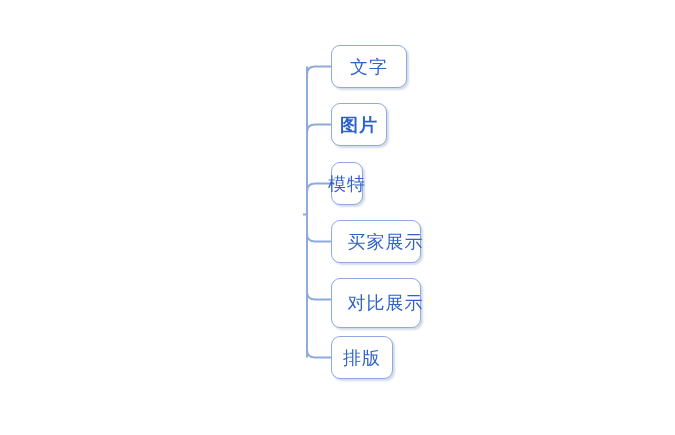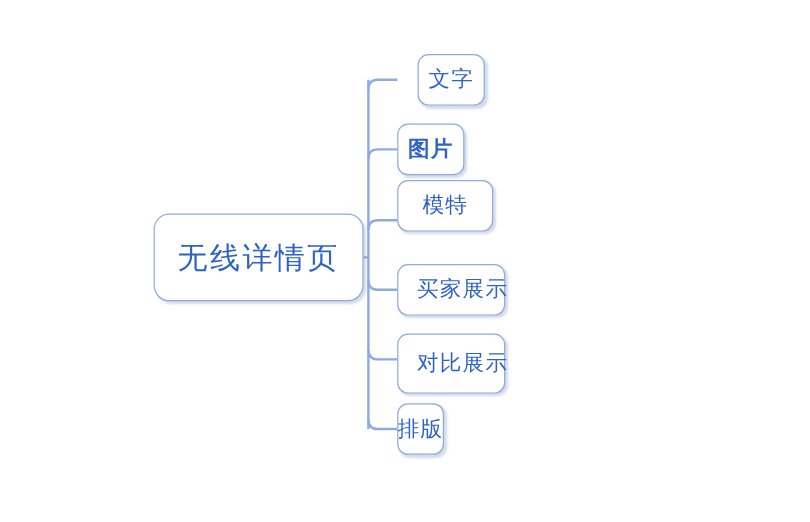--- a/index.html
+++ b/index.html
@@ -90,38 +90,35 @@
         <path d="M 307 66.5 V 357.5"></path>
         <path d="M 307 74.5 V 74.5 Q 307 66.5 315 66.5 H 331"></path>
         <path d="M 307 132.5 V 132.5 Q 307 124.5 315 124.5 H 331"></path>
         <path d="M 307 191.5 V 191.5 Q 307 183.5 315 183.5 H 331"></path>
         <path d="M 307 233.5 Q 307 241.5 315 241.5 H 331"></path>
         <path d="M 307 291.5 Q 307 299.5 315 299.5 H 331"></path>
         <path d="M 307 349.5 Q 307 357.5 315 357.5 H 331"></path>
       </g>
   </svg>
 
-  <div class="node" id="root-node">
-    <span class="node-label">无线详情页</span>
-  </div>
 
   <div id="child-nodes">
-      <div class="node child-node child-narrow" style="left: 348px; top: 45px; width: 56px; height: 43px;">
+      <div class="node child-node child-narrow" style="left: 331px; top: 45px; width: 76px; height: 43px;">
         <span class="node-label">文字</span>
       </div>
       <div class="node child-node child-narrow" style="left: 331px; top: 103px; width: 56px; height: 43px; font-weight: bold;">
         <span class="node-label">图片</span>
       </div>
-      <div class="node child-node child-narrow" style="left: 331px; top: 150px; width: 80px; height: 43px;">
+      <div class="node child-node child-narrow" style="left: 331px; top: 162px; width: 32px; height: 43px;">
         <span class="node-label">模特</span>
       </div>
       <div class="node child-node child-wide" style="left: 331px; top: 220px; width: 90px; height: 43px;">
         <span class="node-label">买家展示</span>
       </div>
       <div class="node child-node child-wide" style="left: 331px; top: 278px; width: 90px; height: 50px;">
         <span class="node-label">对比展示</span>
       </div>
-      <div class="node child-node child-narrow" style="left: 331px; top: 336px; width: 39px; height: 43px;">
+      <div class="node child-node child-narrow" style="left: 331px; top: 336px; width: 62px; height: 43px;">
         <span class="node-label">排版</span>
       </div>
     </div>
 
 </div>
 
 </body></html>

